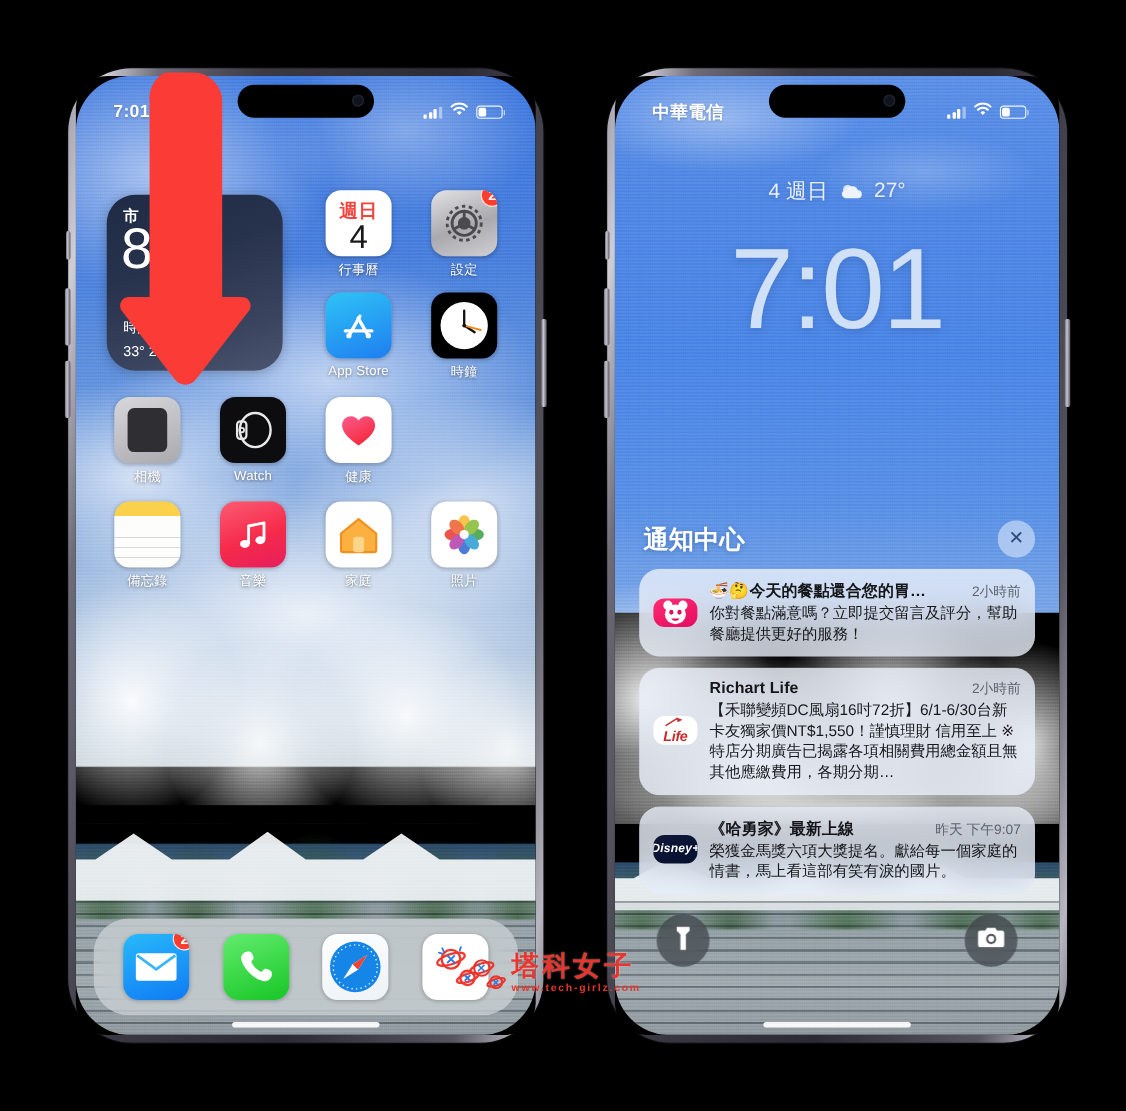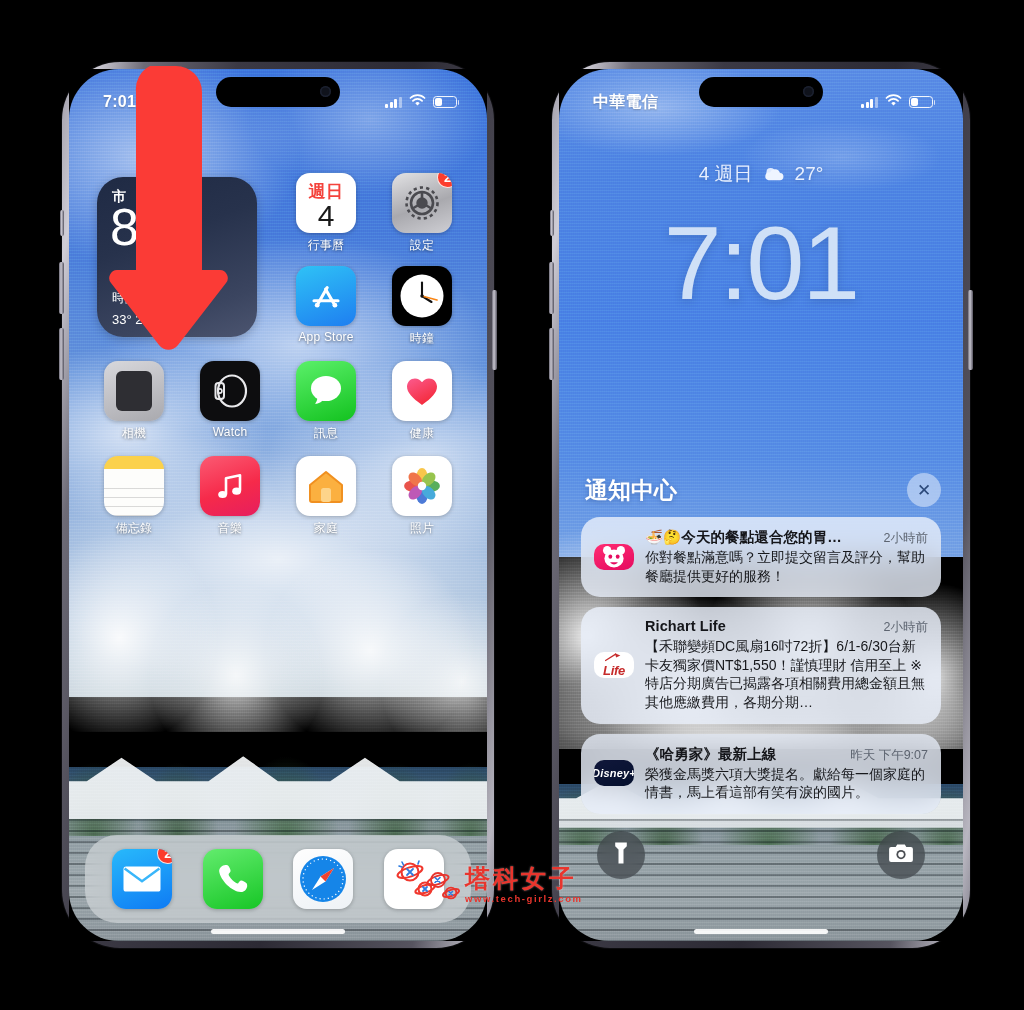--- a/index.html
+++ b/index.html
@@ -14,21 +14,21 @@
   
   .phone {
     position: absolute;
     border-radius: 58px;
     background: linear-gradient(100deg,#9c9aa6 0%,#cfcdd6 6%,#6d6b77 14%,#3b3944 30%,#2c2a34 60%,#56545f 86%,#b8b6c0 96%,#807e8a 100%);
     padding: 7px;
     box-shadow: 0 0 0 1px #0b0b0d;
   }
   .phone-inner {
     position: relative; width: 100%; height: 100%;
-    border-radius: 16px; overflow: hidden;
+    border-radius: 29px; overflow: hidden;
     background: #000;
   }
   .screen { position: absolute; inset: 0; overflow: hidden; border-radius: 50px; }
 
   #phone-left  { left: 62px;  top: 62px; width: 432px; height: 886px; }
   #phone-right { left: 552px; top: 62px; width: 418px; height: 886px; }
 
   
   .btn-side { position: absolute; background: linear-gradient(90deg,#6e6c78,#c9c7d1 40%,#565460); border-radius: 2px; }
   .left-silent  { left: -2px; width: 4px; height: 26px; top: 148px; }
@@ -385,29 +385,20 @@
                 <div class="icon ic-watch">
                   <svg width="48" height="48" viewBox="0 0 48 48" aria-hidden="true">
                     <ellipse cx="26" cy="24" rx="14" ry="15.5" fill="none" stroke="#e9e9ec" stroke-width="2.2"></ellipse>
                     <rect x="9.5" y="16" width="8.5" height="16" rx="3" fill="none" stroke="#e9e9ec" stroke-width="2"></rect>
                     <circle cx="13.8" cy="24" r="2.1" fill="none" stroke="#e9e9ec" stroke-width="1.6"></circle>
                   </svg>
                 </div>
                 <div class="label">Watch</div>
               </div>
               <div class="cell">
-                <div class="icon ic-messages">
-                  <svg width="42" height="42" viewBox="0 0 42 42" aria-hidden="true">
-                    <ellipse cx="21" cy="18.5" rx="15" ry="12.6" fill="#fff"></ellipse>
-                    <path d="M12.5 27.5c-.4 4.4-2.6 6.3-2.6 6.3 4.6.2 7.4-2.6 8.4-4z" fill="#fff"></path>
-                  </svg>
-                </div>
-                <div class="label">訊息</div>
-              </div>
-              <div class="cell">
                 <div class="icon ic-health">
                   <svg width="34" height="32" viewBox="0 0 34 32" aria-hidden="true">
                     <defs>
                         <linearGradient id="hg" x1="0" y1="0" x2="0.6" y2="1">
                       <stop offset="0" stop-color="#fb5b8e"></stop>
                           <stop offset="1" stop-color="#f42a3b"></stop>
                         </linearGradient>
                       </defs>
                     <path d="M17 30C7 23 2 17.5 2 11.6 2 6.9 5.6 3.4 10 3.4c2.8 0 5.3 1.5 7 3.9 1.7-2.4 4.2-3.9 7-3.9 4.4 0 8 3.5 8 8.2C32 17.5 27 23 17 30z" fill="url(#hg)"></path>
                   </svg>

